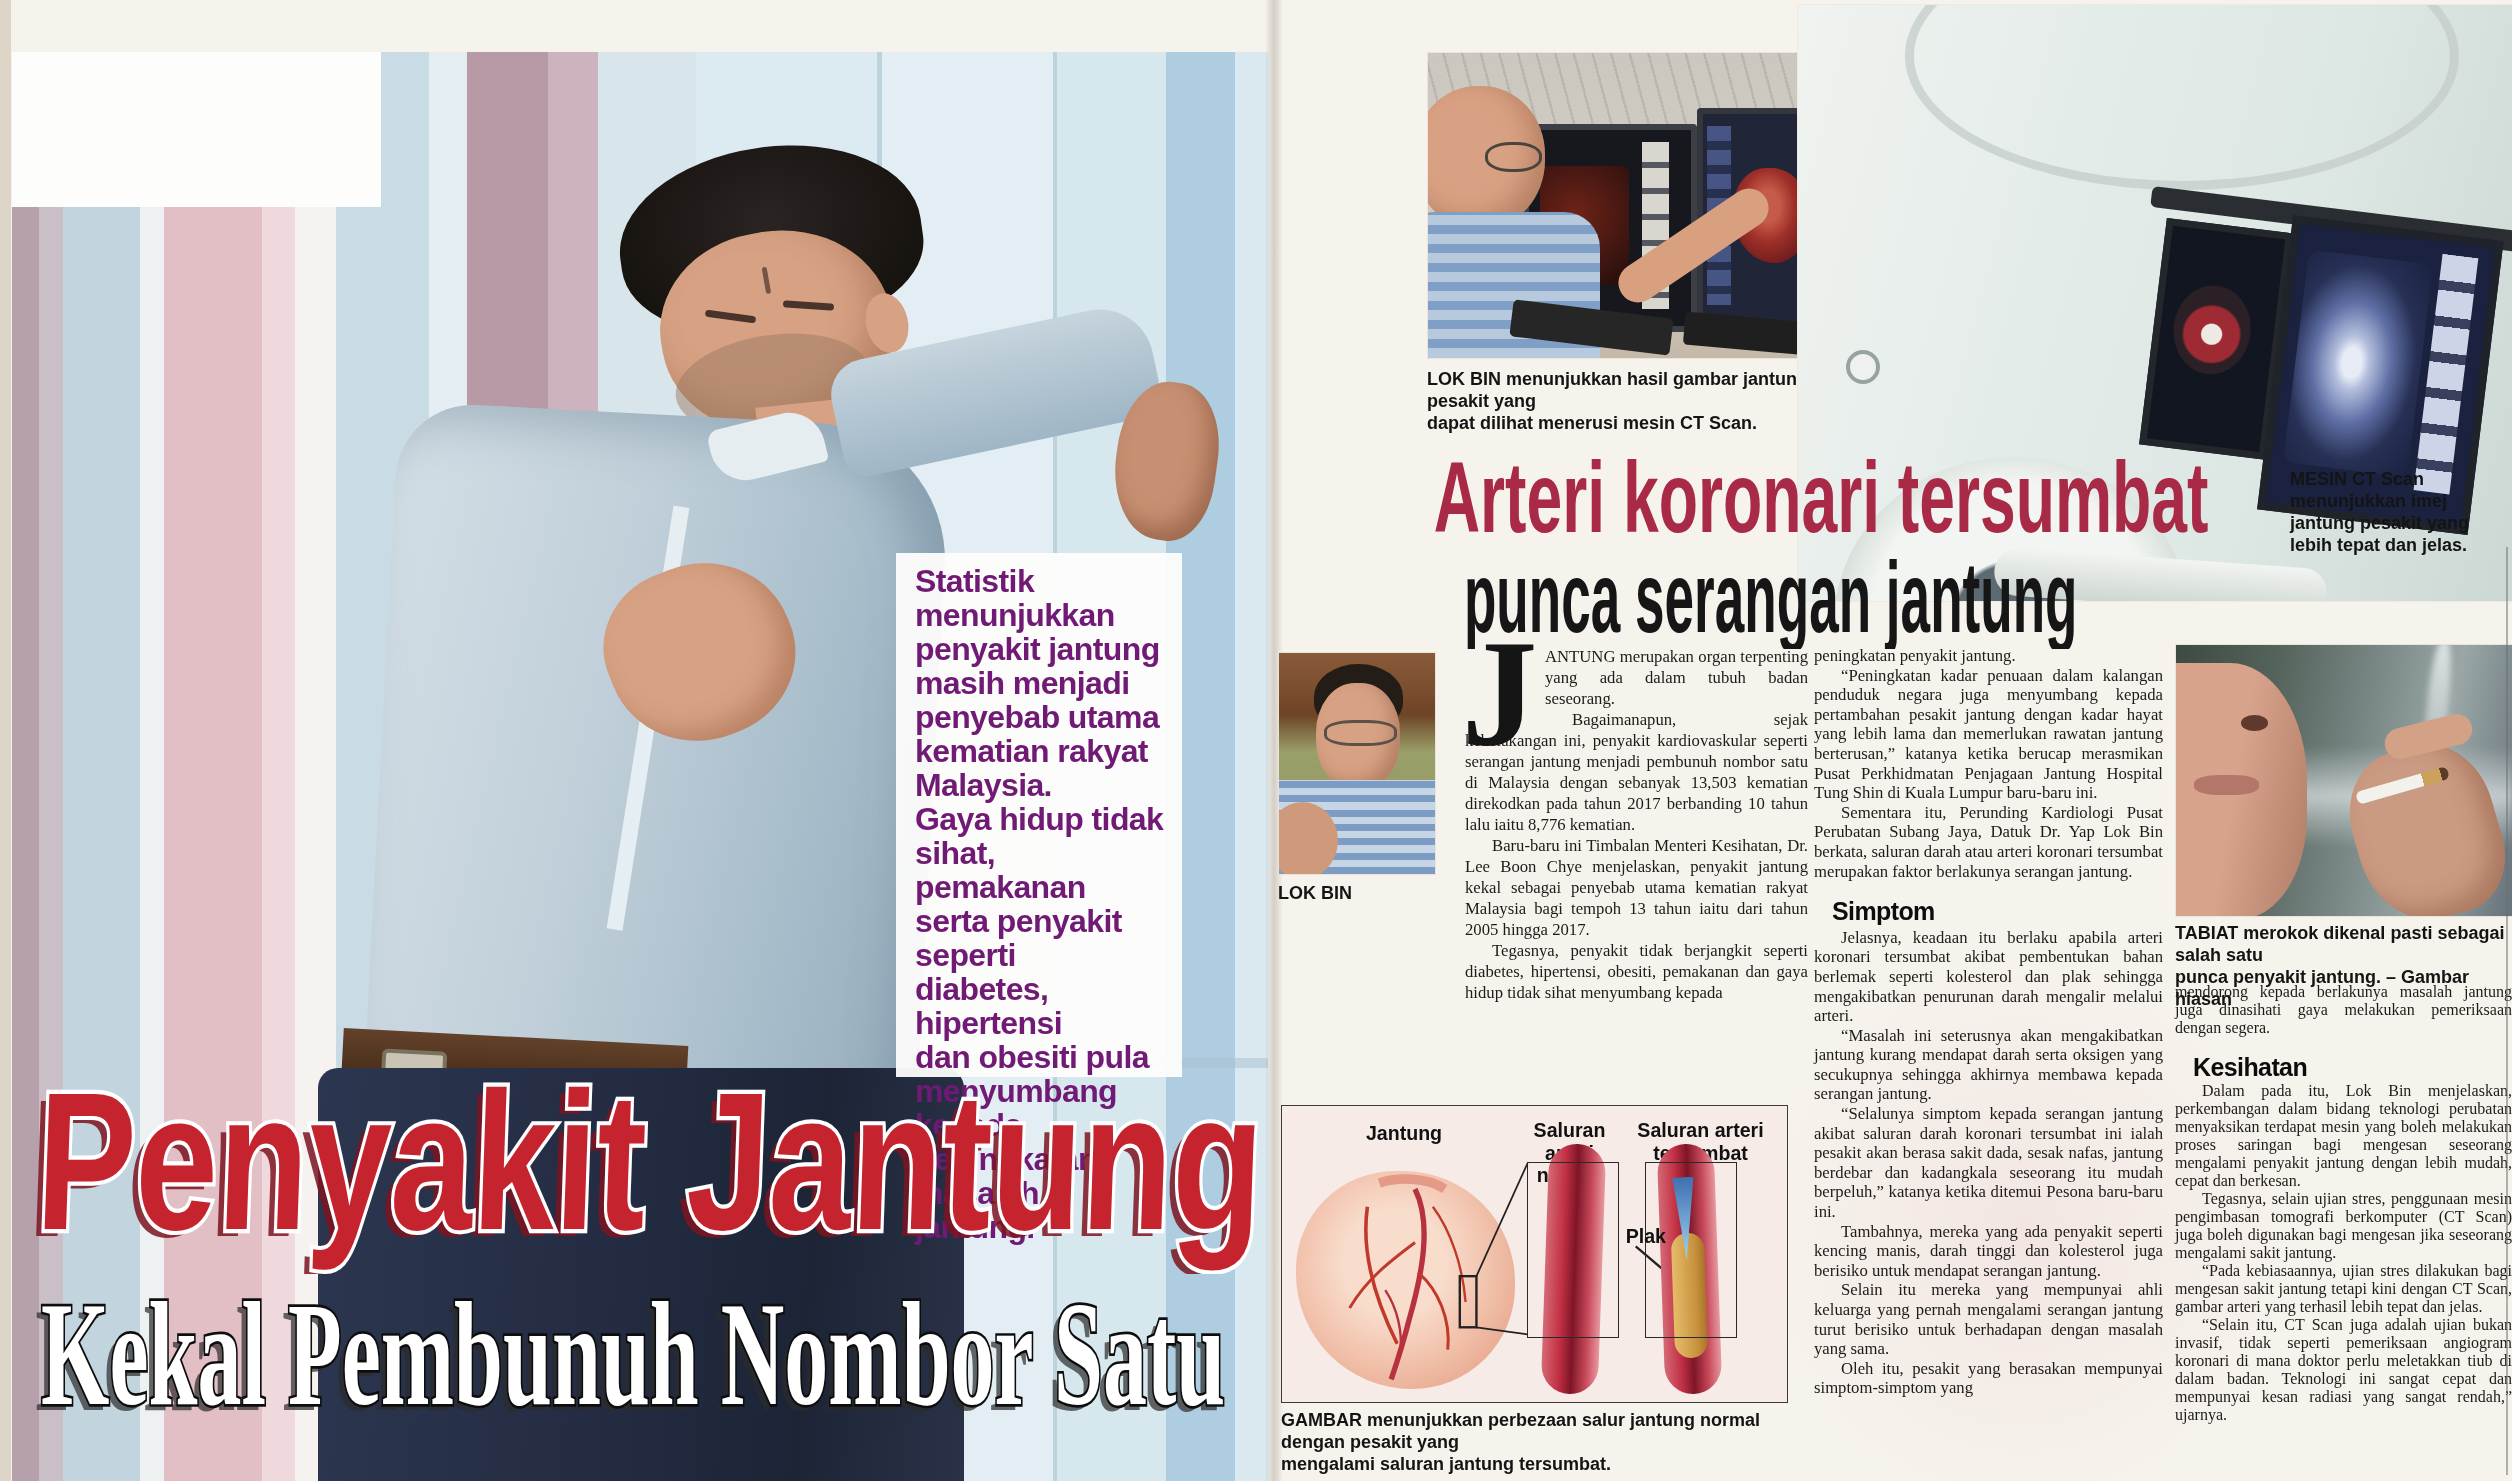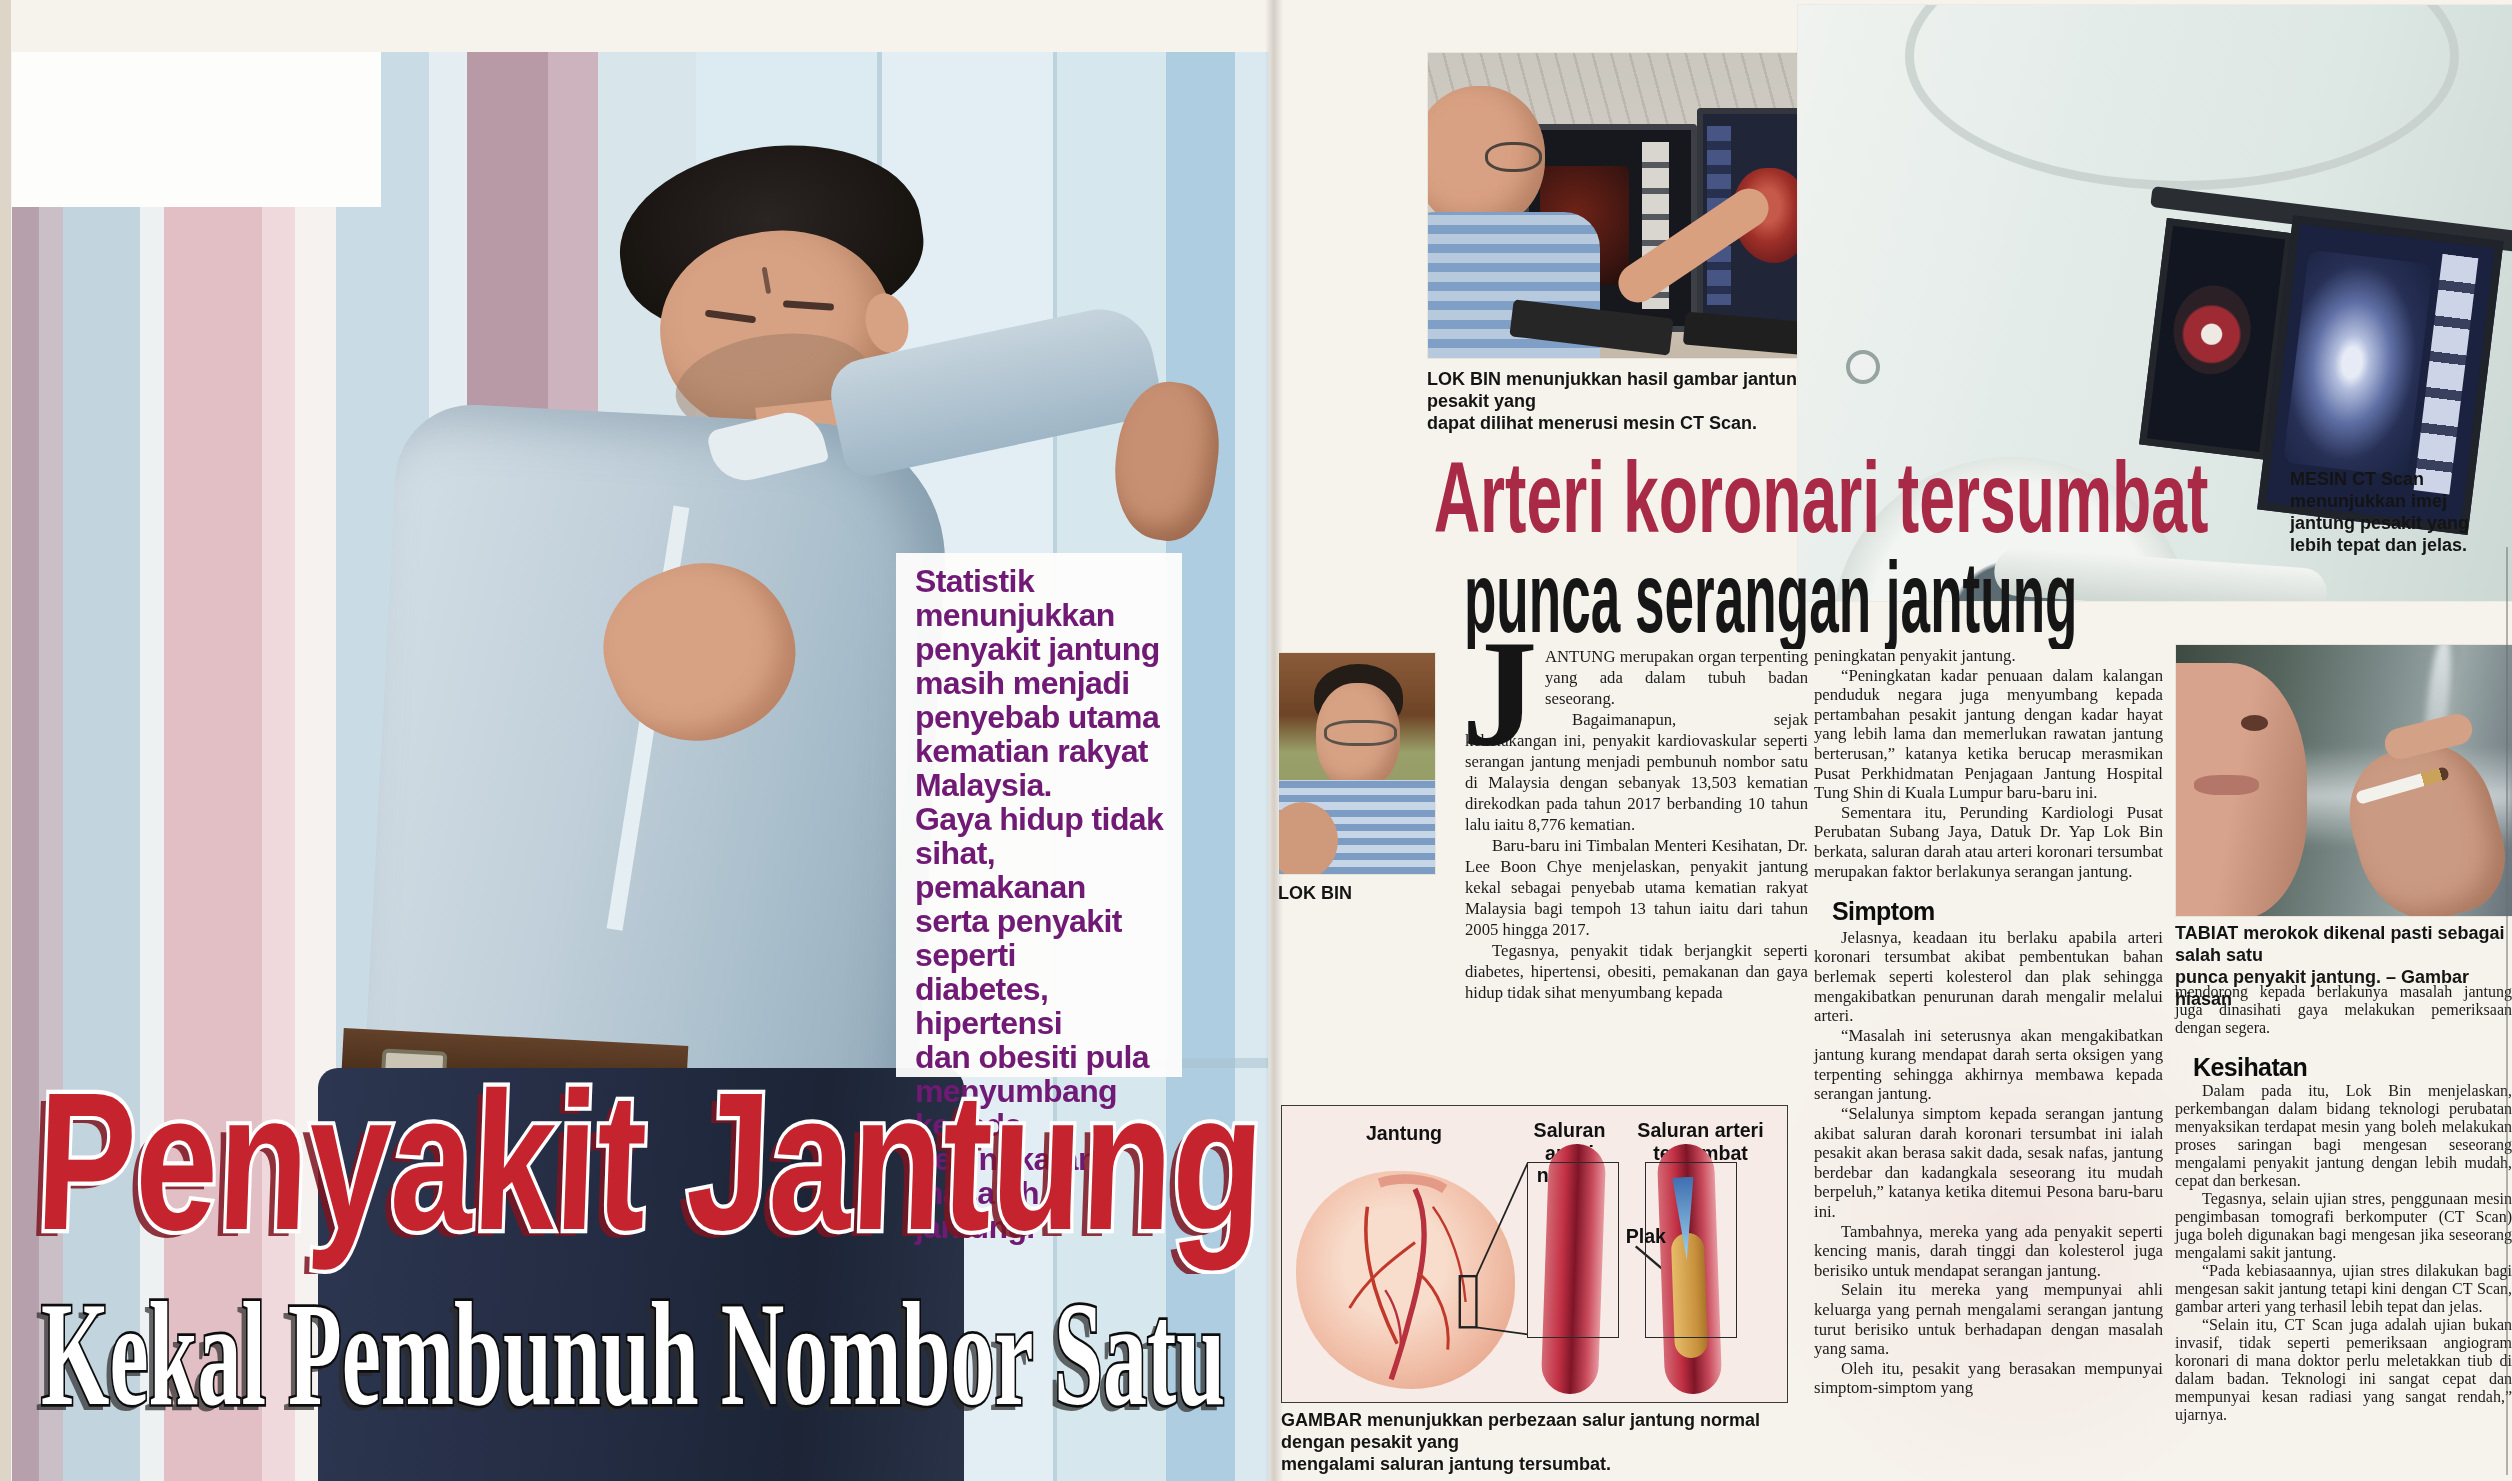--- a/index.html
+++ b/index.html
@@ -175,21 +175,21 @@
     <p>Tegasnya, penyakit tidak berjangkit seperti diabetes, hipertensi, obesiti, pemakanan dan gaya hidup tidak sihat menyumbang kepada</p>
   </div>
 
   <div class="abs ghost" style="left:1755px;top:952px;width:536px;height:565px;"></div>
   <div id="col2" class="abs bodycol">
     <p class="cont">peningkatan penyakit jantung.</p>
     <p>“Peningkatan kadar penuaan dalam kalangan penduduk negara juga menyumbang kepada pertambahan pesakit jantung dengan kadar hayat yang lebih lama dan memerlukan rawatan jantung berterusan,” katanya ketika berucap merasmikan Pusat Perkhidmatan Penjagaan Jantung Hospital Tung Shin di Kuala Lumpur baru-baru ini.</p>
     <p>Sementara itu, Perunding Kardiologi Pusat Perubatan Subang Jaya, Datuk Dr. Yap Lok Bin berkata, saluran darah atau arteri koronari tersumbat merupakan faktor berlakunya serangan jantung.</p>
     <div class="subhead">Simptom</div>
     <p>Jelasnya, keadaan itu berlaku apabila arteri koronari tersumbat akibat pembentukan bahan berlemak seperti kolesterol dan plak sehingga mengakibatkan penurunan darah mengalir melalui arteri.</p>
-    <p>“Masalah ini seterusnya akan mengakibatkan jantung kurang mendapat darah serta oksigen yang terpenting sehingga akhirnya membawa kepada serangan jantung.</p>
+    <p>“Masalah ini seterusnya akan mengakibatkan jantung kurang mendapat darah serta oksigen yang secukupnya sehingga akhirnya membawa kepada serangan jantung.</p>
     <p>“Selalunya simptom kepada serangan jantung akibat saluran darah koronari tersumbat ini ialah pesakit akan berasa sakit dada, sesak nafas, jantung berdebar dan kadangkala seseorang itu mudah berpeluh,” katanya ketika ditemui Pesona baru-baru ini.</p>
     <p>Tambahnya, mereka yang ada penyakit seperti kencing manis, darah tinggi dan kolesterol juga berisiko untuk mendapat serangan jantung.</p>
     <p>Selain itu mereka yang mempunyai ahli keluarga yang pernah mengalami serangan jantung turut berisiko untuk berhadapan dengan masalah yang sama.</p>
     <p>Oleh itu, pesakit yang berasakan mempunyai simptom-simptom yang</p>
   </div>
 
   <div class="abs photo" style="left:2175px;top:644px;width:337px;height:271px;border:1.2px solid #e8e4da;background:linear-gradient(100deg,#3d4a42 0%,#55645c 28%,#7b8a88 55%,#9aa7a6 75%,#66727a 100%);">
     <div class="abs" style="left:0;top:101px;width:337px;height:101px;background:linear-gradient(180deg,rgba(235,240,242,0),rgba(235,240,242,.65) 50%,rgba(235,240,242,0));filter:blur(3.6px);"></div>
     <div class="abs" style="left:250px;top:-6px;width:21.4px;height:155px;background:linear-gradient(180deg,rgba(240,244,246,.8),rgba(240,244,246,.15));border-radius:40%;filter:blur(3px);transform:rotate(6deg);"></div>
     <div class="abs" style="left:-36px;top:18px;width:167px;height:256px;background:linear-gradient(100deg,#d8a38c 55%,#b07d67 100%);border-radius:0 46% 40% 0;"></div>

